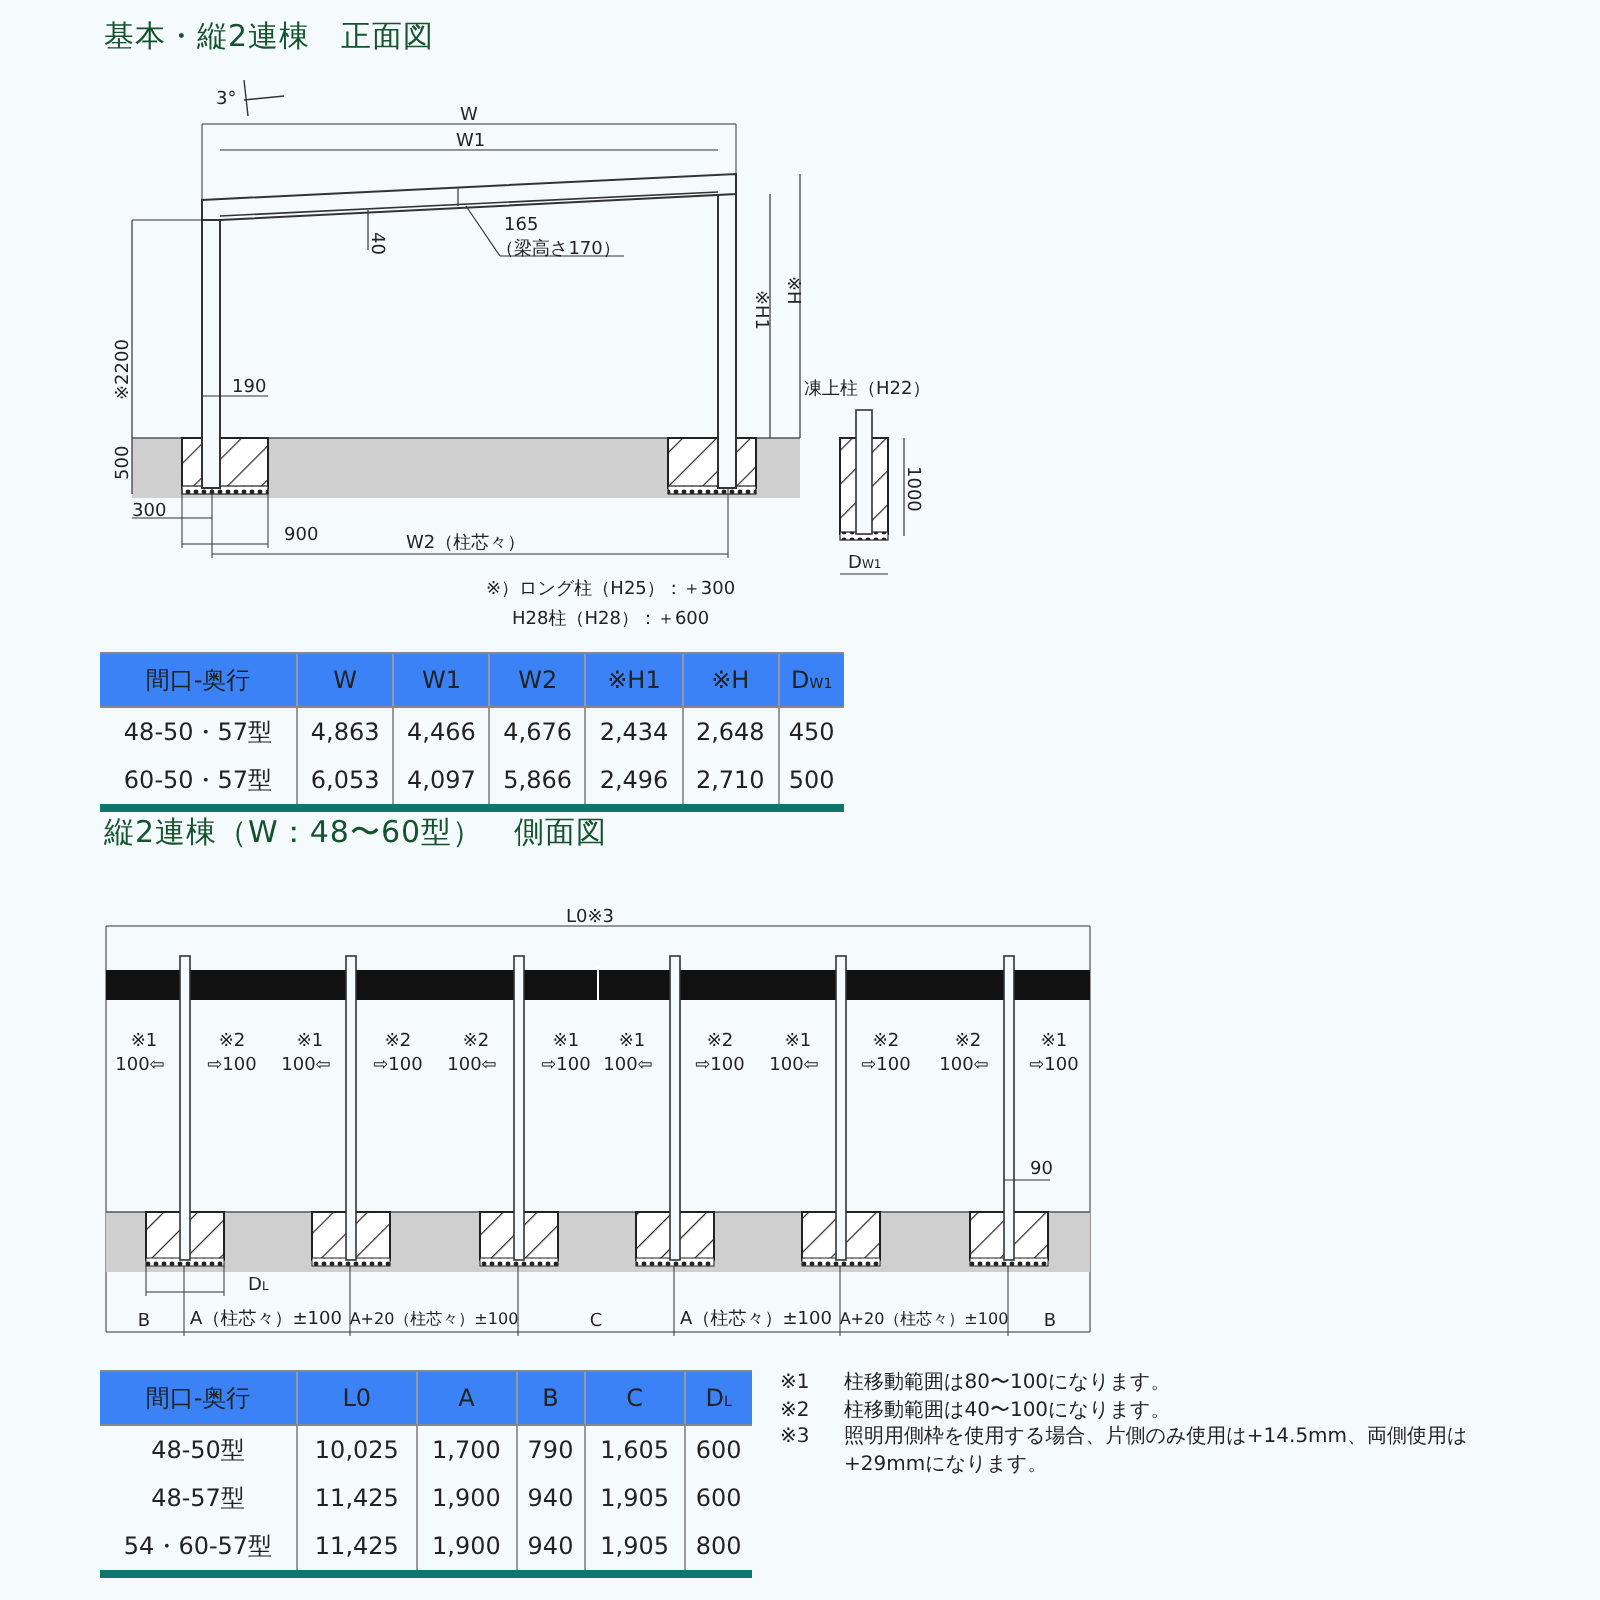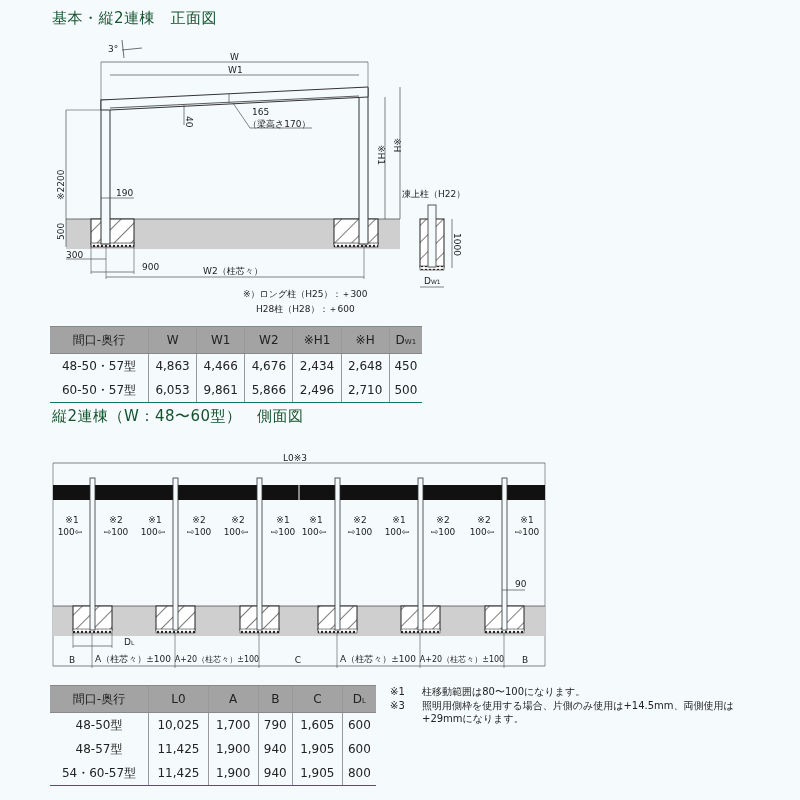--- a/index.html
+++ b/index.html
@@ -2,23 +2,23 @@
 <html><head>
 <meta charset="utf-8">
 <style>
   html, body { margin:0; padding:0; }
   body { width:800px; height:800px; background:#f5fafc; position:relative; overflow:hidden;
          font-family:"DejaVu Sans", "Liberation Sans", sans-serif; color:#222; }
   .abs { position:absolute; }
   .title { font-size:15px; letter-spacing:0.5px; color:#14532d; white-space:nowrap; }
   svg text { font-family:"DejaVu Sans", "Liberation Sans", sans-serif; fill:#222; }
   table.spec { border-collapse:collapse; font-size:12px; color:#222; }
-  table.spec th { background:#a3a3a3; font-weight:normal; height:24px; border-top:1px solid #888; border-bottom:1px solid #888; }
+  table.spec th { background:#3b82f6; font-weight:normal; height:24px; border-top:1px solid #888; border-bottom:1px solid #888; }
   table.spec td { height:22px; text-align:center; }
-  table.spec tr:last-child td { border-bottom:1px solid #0f766e; }
+  table.spec tr:last-child td { border-bottom:4px solid #0f766e; }
   table.spec th + th, table.spec td + td { border-left:1px solid #999; }
   .sub { font-size:7px; vertical-align:baseline; }
   .notes { font-size:10px; line-height:13.5px; color:#222; white-space:nowrap; }
   .notes .ind { display:inline-block; width:32px; }
 </style>
 </head>
 <body>
 
 <div class="abs title" style="left:52px;top:9px;">基本・縦2連棟　正面図</div>
 
@@ -124,21 +124,21 @@
         <td>4,863</td>
         <td>4,466</td>
         <td>4,676</td>
         <td>2,434</td>
         <td>2,648</td>
         <td>450</td>
     </tr>
     <tr>
       <td>60-50・57型</td>
         <td>6,053</td>
-        <td>9,861</td>
+        <td>4,097</td>
         <td>5,866</td>
         <td>2,496</td>
         <td>2,710</td>
         <td>500</td>
     </tr>
   </tbody>
 </table>
 
 <div class="abs title" style="left:52px;top:407px;">縦2連棟（W：48〜60型）　側面図</div>
 
@@ -283,15 +283,16 @@
         <td>1,900</td>
         <td>940</td>
         <td>1,905</td>
         <td>800</td>
     </tr>
   </tbody>
 </table>
 
 <div class="abs notes" style="left:390px;top:685px;">
   <div><span class="ind">※1</span><span>柱移動範囲は80〜100になります。</span></div>
+  <div><span class="ind">※2</span><span>柱移動範囲は40〜100になります。</span></div>
   <div><span class="ind">※3</span><span>照明用側枠を使用する場合、片側のみ使用は+14.5mm、両側使用は</span></div>
   <div><span class="ind"></span><span>+29mmになります。</span></div>
 </div>
 
 </body></html>

